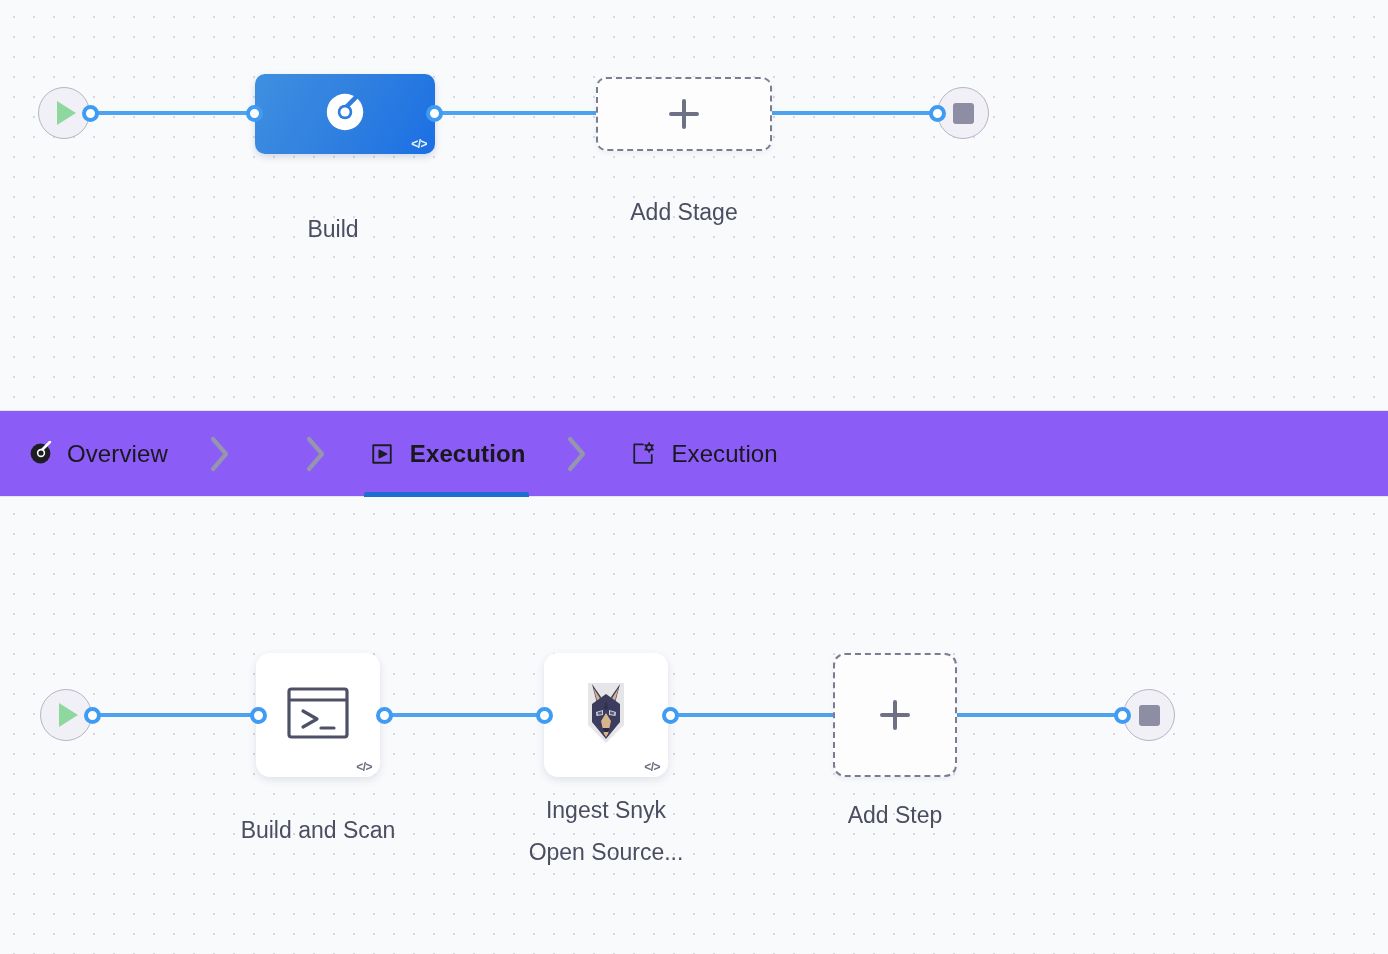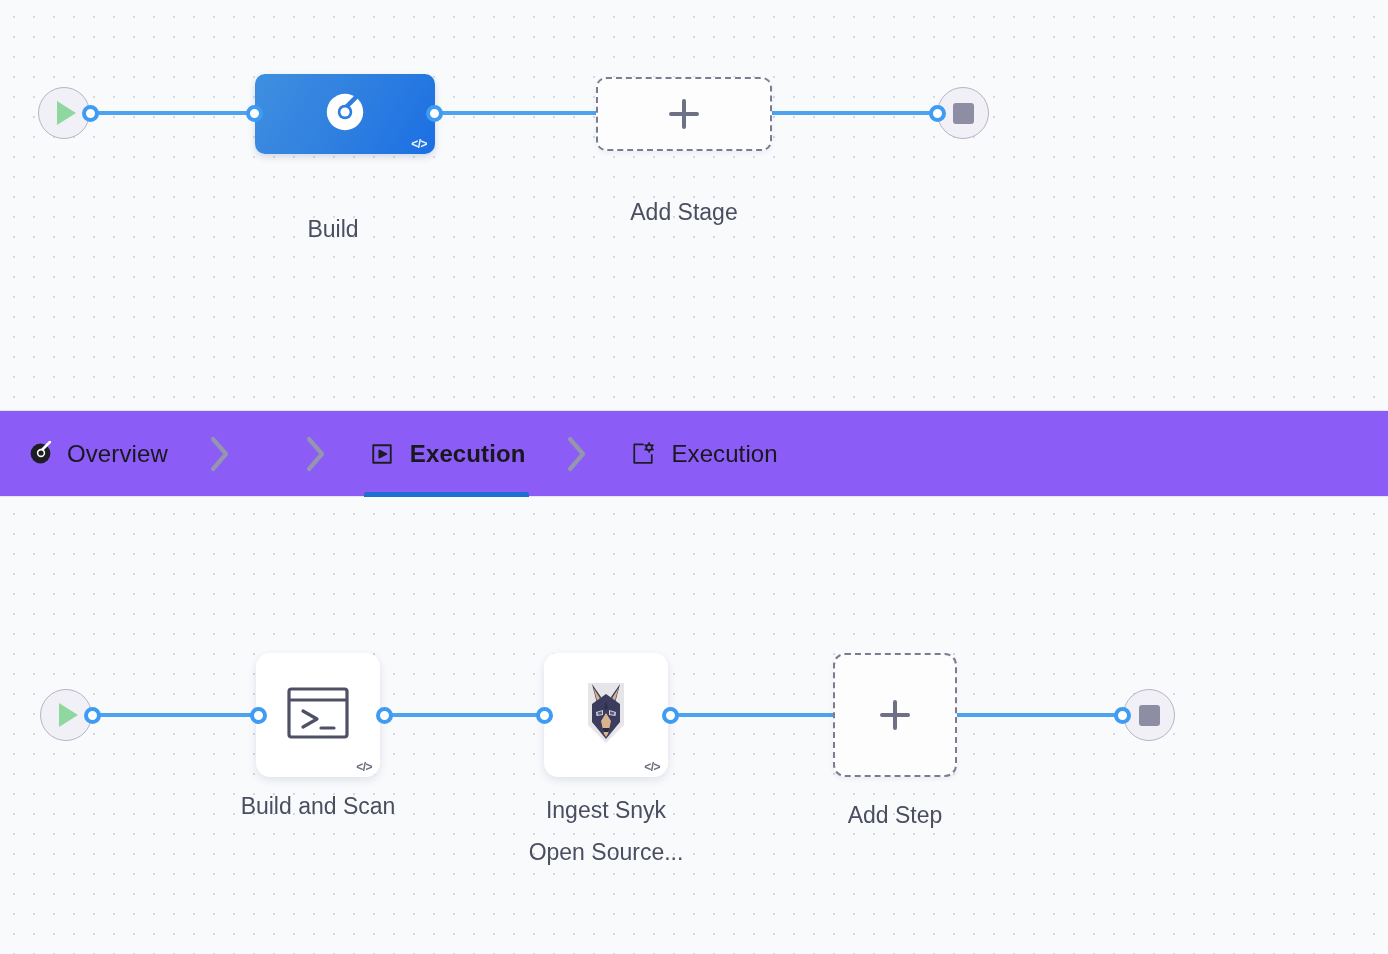--- a/index.html
+++ b/index.html
@@ -247,21 +247,21 @@
           <path d="M3 15 L61 15" stroke="#4e5066" stroke-width="3.2"></path>
           <path d="M17 26 L31 34 L17 42" fill="none" stroke="#4e5066" stroke-width="3.2" stroke-linecap="round" stroke-linejoin="round"></path>
           <path d="M35 43 L48 43" stroke="#4e5066" stroke-width="3.2" stroke-linecap="round"></path>
         </svg>
       </span>
       <span class="code-badge dark">&lt;/&gt;</span>
     </div>
 
     <div class="dot" style="left:250px; top:210px;"></div>
     <div class="dot" style="left:376px; top:210px;"></div>
-    <div class="node-label" style="left:228px; top:288px; width:180px;">Build and Scan</div>
+    <div class="node-label" style="left:228px; top:312px; width:180px;">Build and Scan</div>
 
     <div class="step-node" style="left:544px; top:156px;">
       <span class="glyph">
         <svg width="58" height="72" viewBox="0 0 58 72">
 
           <path d="M11 6 L47 6 L47 48 L29 66 L11 48 Z" fill="#e6e6e9"></path>
 
           <path d="M15 7 L21 30 L24 20 Z" fill="#3b3c5e"></path>
           <path d="M43 7 L37 30 L34 20 Z" fill="#3b3c5e"></path>
           <path d="M16.5 11 L21 27 L22.8 21 Z" fill="#d8b48a"></path>

